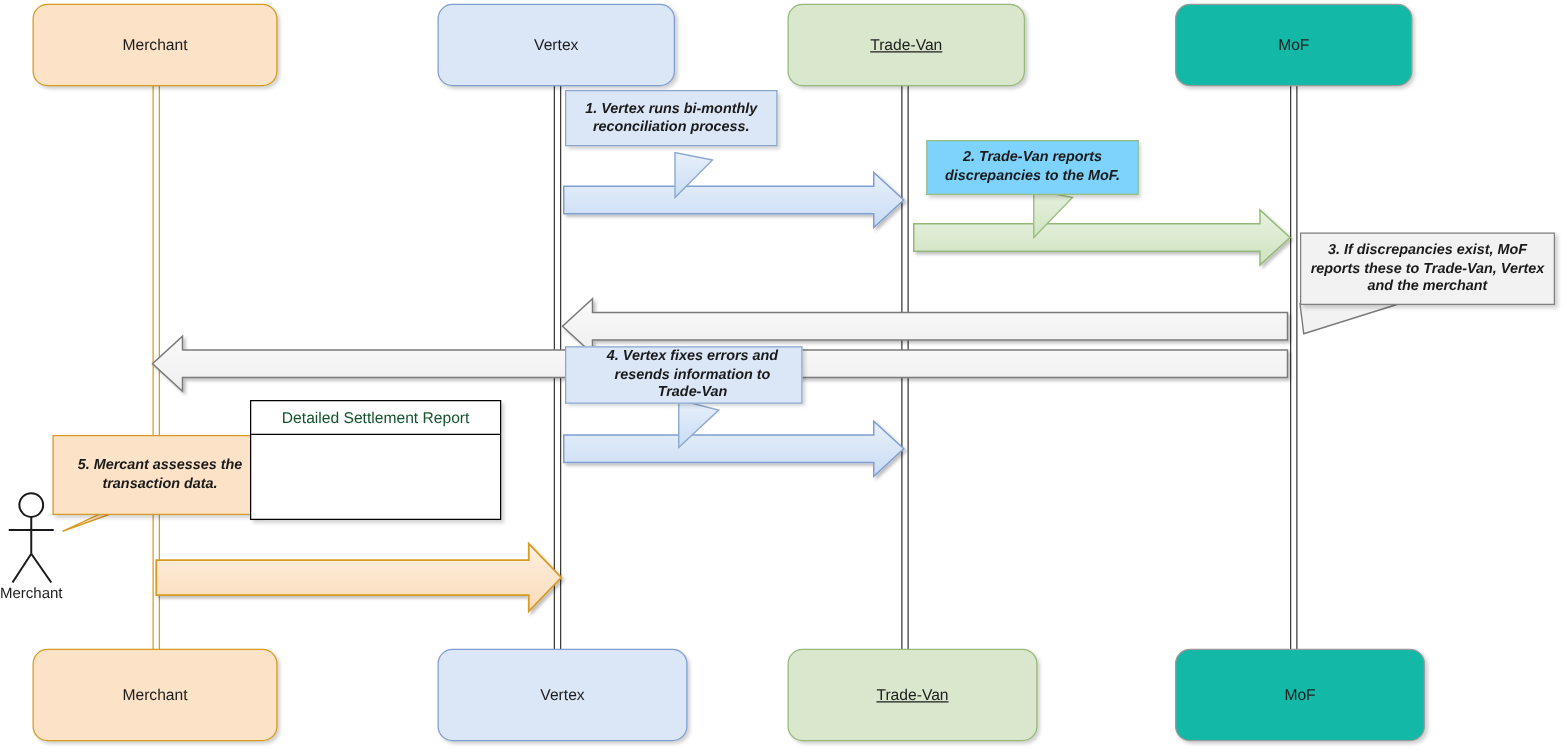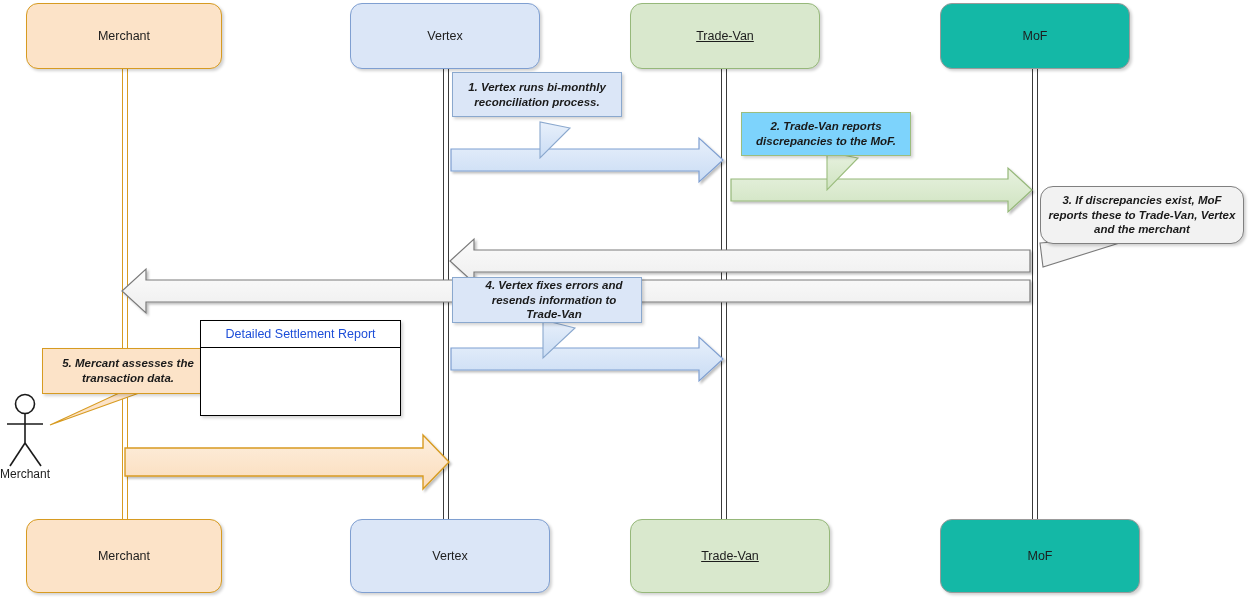--- a/index.html
+++ b/index.html
@@ -38,34 +38,34 @@
     position:absolute;box-sizing:border-box;
     border:1.2px solid #8aa8ce;
     font-size:11.5px;font-style:italic;font-weight:bold;
     color:#1a1a1a;line-height:1.28;text-align:center;
     display:flex;align-items:center;justify-content:center;
     padding:4px 7px;
     box-shadow:2px 2px 3px rgba(0,0,0,.18);
   }
   .note-blue  {background:#dbe6f7;border-color:#8aa8ce;}
   .note-green {background:#7dd3fc;border-color:#9bbd7e;}
-  .note-gray  {background:#f2f2f2;border-color:#808080;border-radius:13px;}
+  .note-gray  {background:#f2f2f2;border-color:#808080;}
   .note-orange{background:#fce3c8;border-color:#d79b21;}
 
   .actor-label{
     position:absolute;font-size:12px;color:#1d1d1d;white-space:nowrap;
   }
   .report{
     position:absolute;box-sizing:border-box;background:#ffffff;
     border:1.4px solid #000;box-shadow:2px 2px 3px rgba(0,0,0,.18);
   }
   .report-title{
     height:26px;border-bottom:1.4px solid #000;
     display:flex;align-items:center;justify-content:center;
-    font-size:12.5px;color:#1d4ed8;
+    font-size:12.5px;color:#14532d;
   }
 </style>
 </head>
 <body>
 
 <div class="lifeline orange" style="left:122px;top:68px;height:452px;"></div>
 <div class="lifeline" style="left:443px;top:68px;height:452px;"></div>
 <div class="lifeline" style="left:721px;top:68px;height:452px;"></div>
 <div class="lifeline" style="left:1032px;top:68px;height:452px;"></div>
 
@@ -168,19 +168,19 @@
 </div>
 
 <div class="note note-gray" style="left:1040px;top:186px;width:204px;height:58px;">
   <span>3. If discrepancies exist, MoF reports these to Trade-Van, Vertex and the merchant</span>
 </div>
 
 <div class="note note-blue" style="left:452px;top:277px;width:190px;height:46px;padding-left:21px;">
   <span>4. Vertex fixes errors and resends information to Trade-Van</span>
 </div>
 
-<div class="note note-orange" style="left:42px;top:348px;width:166px;height:46px;padding-left:13px;">
+<div class="note note-orange" style="left:42px;top:348px;width:166px;height:64px;padding-left:13px;">
   <span>5. Mercant assesses the transaction data.</span>
 </div>
 
 <div class="report" style="left:200px;top:320px;width:201px;height:96px;">
   <div class="report-title">Detailed Settlement Report</div>
 </div>
 
 </body></html>

